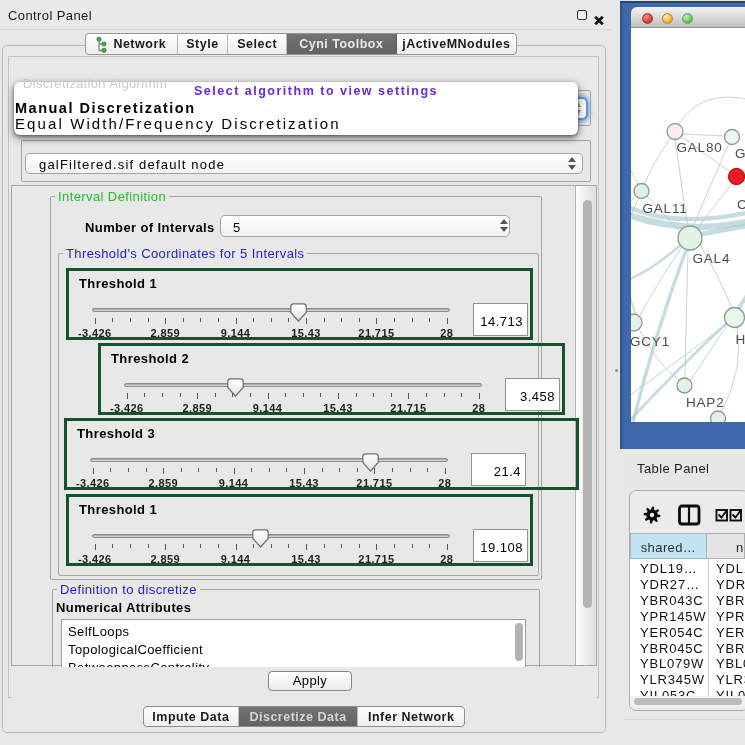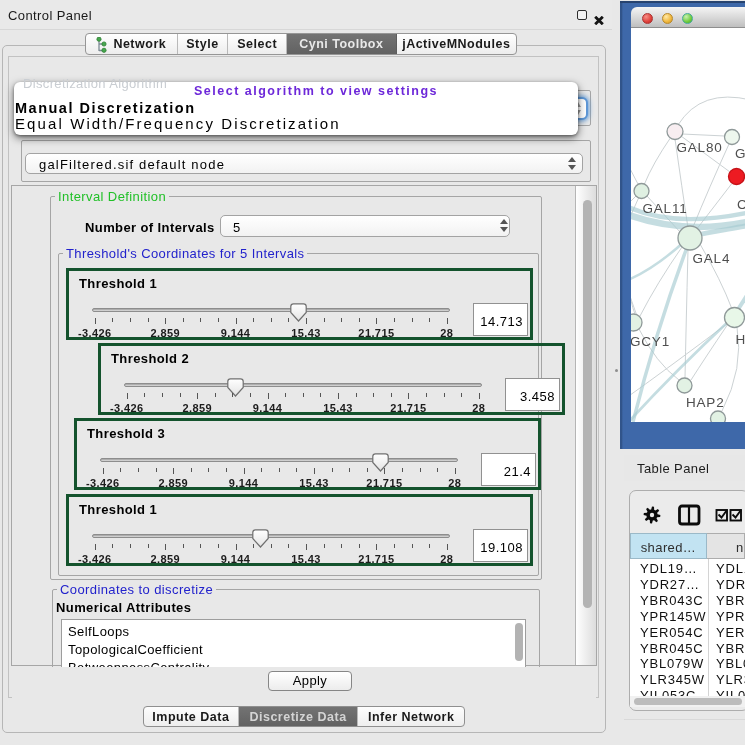--- a/index.html
+++ b/index.html
@@ -244,21 +244,21 @@
     <div class="slabels">
           <span style="left:25.8px;">-3.426</span>
           <span style="left:96.2px;">2.859</span>
           <span style="left:166.60000000000002px;">9.144</span>
           <span style="left:237.00000000000003px;">15.43</span>
           <span style="left:307.40000000000003px;">21.715</span>
           <span style="left:377.8px;">28</span>
         </div>
     <div class="vbox">3.458</div>
   </div>
-      <div class="tpanel abs" style="left:74px; top:418.4px; width:467px;">
+      <div class="tpanel abs" style="left:64px; top:418.4px; width:515px;">
     <div class="ttl">Threshold 3</div>
     <div class="track"></div>
     <div class="thumbk" style="left:295.4px;">
       <svg width="17" height="19" viewBox="0 0 17 19">
         <path d="M 3.5 0.8 L 13.5 0.8 Q 16.2 0.8 16.2 3.5 L 16.2 9.5 L 8.5 18 L 0.8 9.5 L 0.8 3.5 Q 0.8 0.8 3.5 0.8 Z" fill="url(#gthumb2)" stroke="#6f6f6f" stroke-width="1.2"></path>
         <defs>
               <linearGradient id="gthumb2" x1="0" y1="0" x2="0" y2="1">
           <stop offset="0" stop-color="#ffffff"></stop>
                 <stop offset="1" stop-color="#e3e3e3"></stop>
         </linearGradient>
@@ -341,21 +341,21 @@
           <span style="left:166.60000000000002px;">9.144</span>
           <span style="left:237.00000000000003px;">15.43</span>
           <span style="left:307.40000000000003px;">21.715</span>
           <span style="left:377.8px;">28</span>
         </div>
     <div class="vbox">19.108</div>
   </div>
     </div>
 
   <div class="group" style="left:52px; top:589px; width:488px; height:100px;"></div>
-  <div class="gtitle" style="left:57px; top:582px; color:#2222cc;">Coordinates to discretize</div>
+  <div class="gtitle" style="left:57px; top:582px; color:#2222cc;">Definition to discretize</div>
   <div class="abs" style="left:56px; top:600px; font-size:13px; font-weight:bold;">Numerical Attributes</div>
   <div class="abs" id="attrlist" style="left:61px; top:619px; width:465px; height:60px;">
     <div style="margin:4px 0 0 6px;">SelfLoops</div>
     <div style="margin:3px 0 0 6px;">TopologicalCoefficient</div>
     <div style="margin:3px 0 0 6px;">BetweennessCentrality</div>
     <div style="position:absolute; right:2px; top:3px; width:8px; height:38px; background:#b3b3b3; border-radius:4px;"></div>
   </div>
 
   <div class="abs" style="left:12px; top:667px; width:584px; height:31px; background:#e8e8e8;"></div>
 

